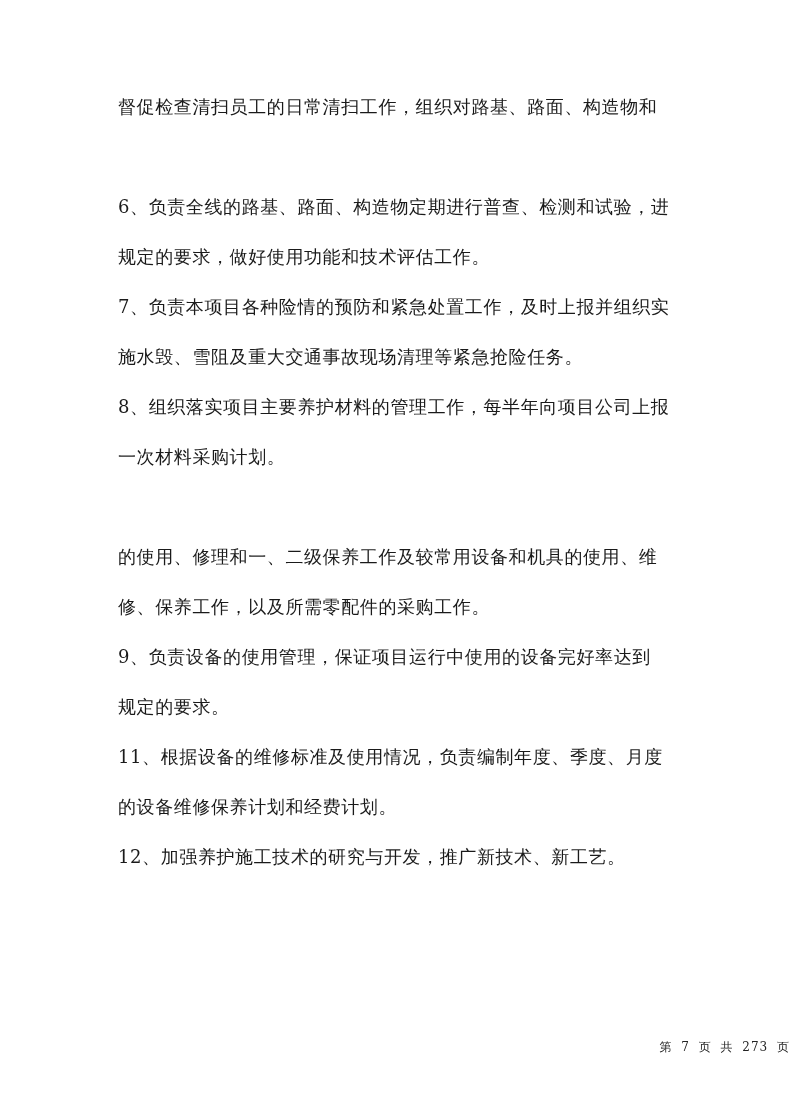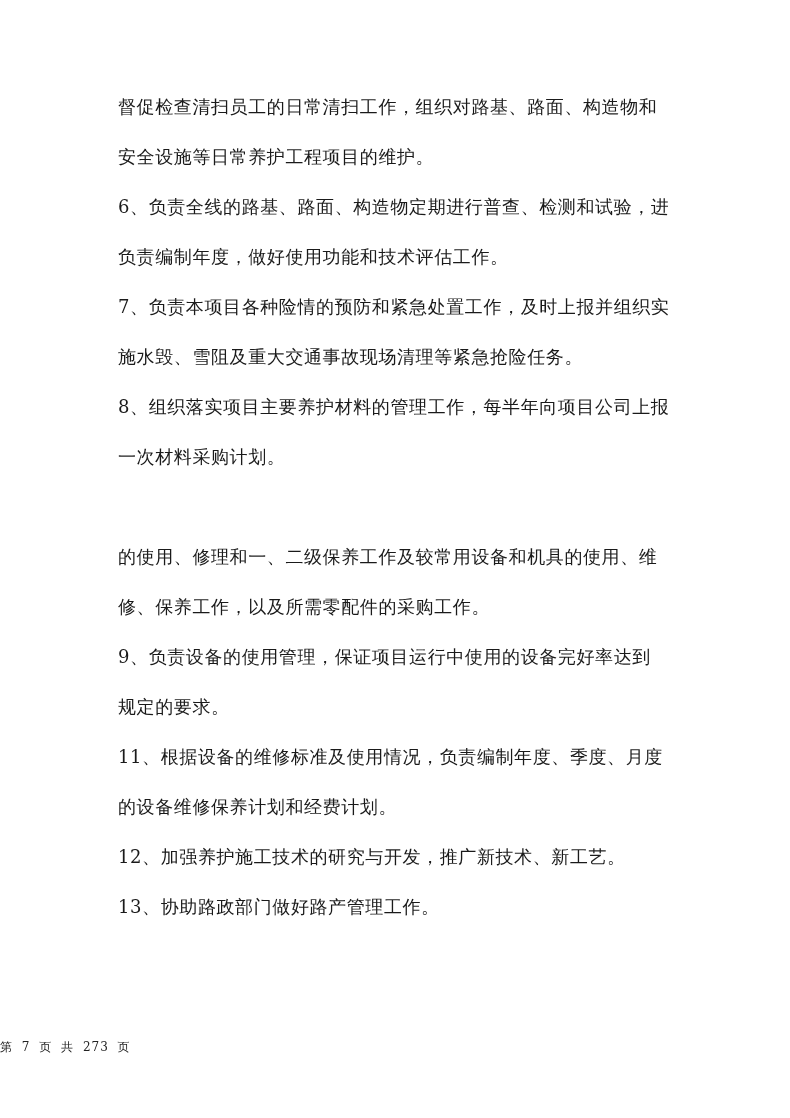--- a/index.html
+++ b/index.html
@@ -28,43 +28,41 @@
       font-size: 18px;
       line-height: 22px;
       white-space: nowrap;
       letter-spacing: 0.6px;
     }
     .footer {
       position: absolute;
       left: 0;
       width: 790px;
       top: 1040px;
-      text-align: left;
+      text-align: right;
       font-size: 12px;
       line-height: 14px;
       letter-spacing: 1px;
       word-spacing: 4px;
       color: #222;
     }
   </style>
 </head>
 <body>
 
 <div class="page">
   <div class="line" style="top:96px">督促检查清扫员工的日常清扫工作，组织对路基、路面、构造物和</div>
-  <div class="line" style="top:146px">安全设施等日常养护工程项目的维护。</div>
   <div class="line" style="top:196px">6、负责全线的路基、路面、构造物定期进行普查、检测和试验，进</div>
-  <div class="line" style="top:246px">负责编制年度，做好使用功能和技术评估工作。</div>
+  <div class="line" style="top:246px">规定的要求，做好使用功能和技术评估工作。</div>
   <div class="line" style="top:296px">7、负责本项目各种险情的预防和紧急处置工作，及时上报并组织实</div>
   <div class="line" style="top:346px">施水毁、雪阻及重大交通事故现场清理等紧急抢险任务。</div>
   <div class="line" style="top:396px">8、组织落实项目主要养护材料的管理工作，每半年向项目公司上报</div>
   <div class="line" style="top:446px">一次材料采购计划。</div>
   <div class="line" style="top:546px">的使用、修理和一、二级保养工作及较常用设备和机具的使用、维</div>
   <div class="line" style="top:596px">修、保养工作，以及所需零配件的采购工作。</div>
   <div class="line" style="top:646px">9、负责设备的使用管理，保证项目运行中使用的设备完好率达到</div>
   <div class="line" style="top:696px">规定的要求。</div>
   <div class="line" style="top:746px">11、根据设备的维修标准及使用情况，负责编制年度、季度、月度</div>
   <div class="line" style="top:796px">的设备维修保养计划和经费计划。</div>
   <div class="line" style="top:846px">12、加强养护施工技术的研究与开发，推广新技术、新工艺。</div>
-  <div class="line" style="top:896px">13、协助路政部门做好路产管理工作。</div>
 
   <div class="footer">第 7 页 共 273 页</div>
 </div>
 
 </body></html>

